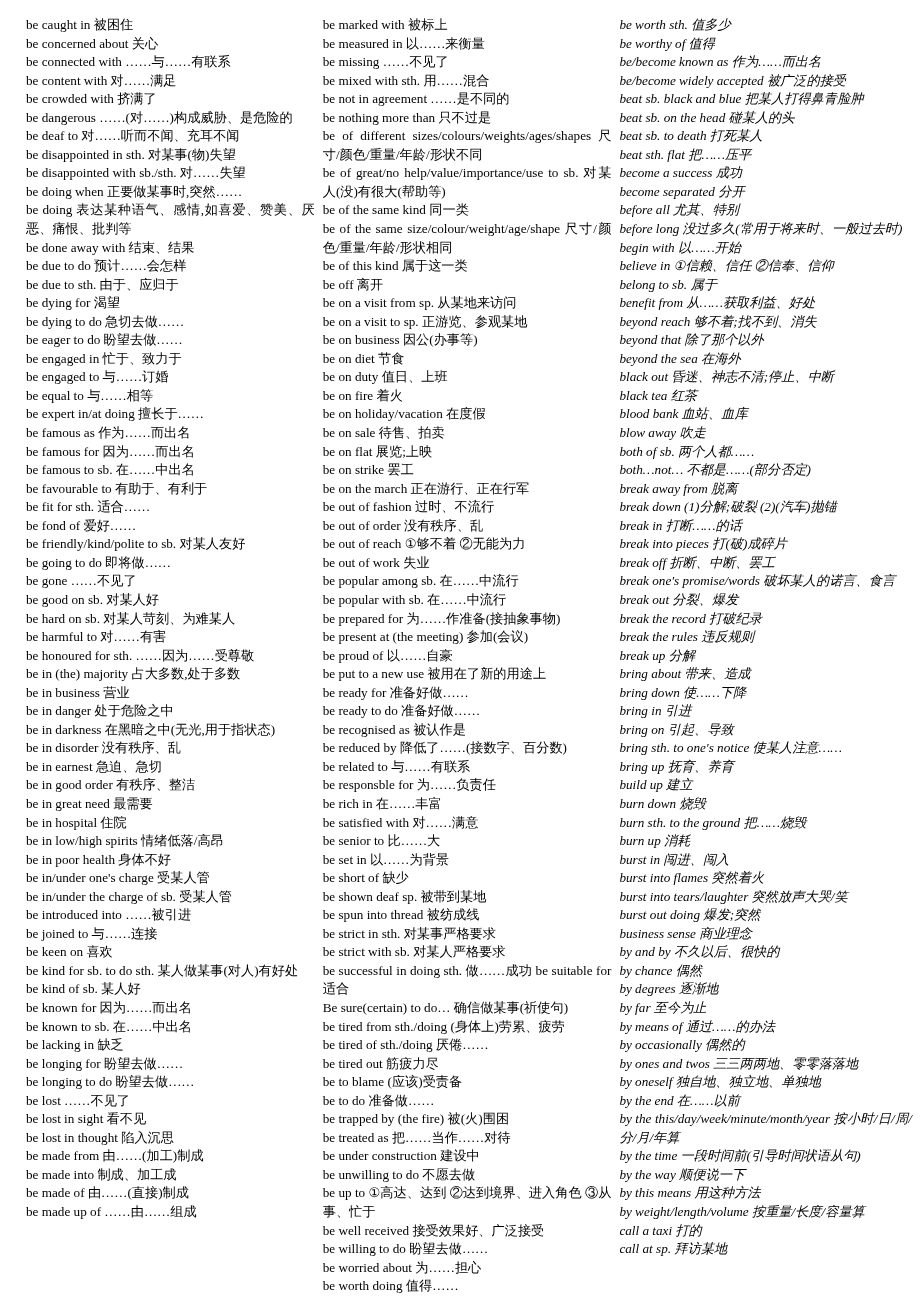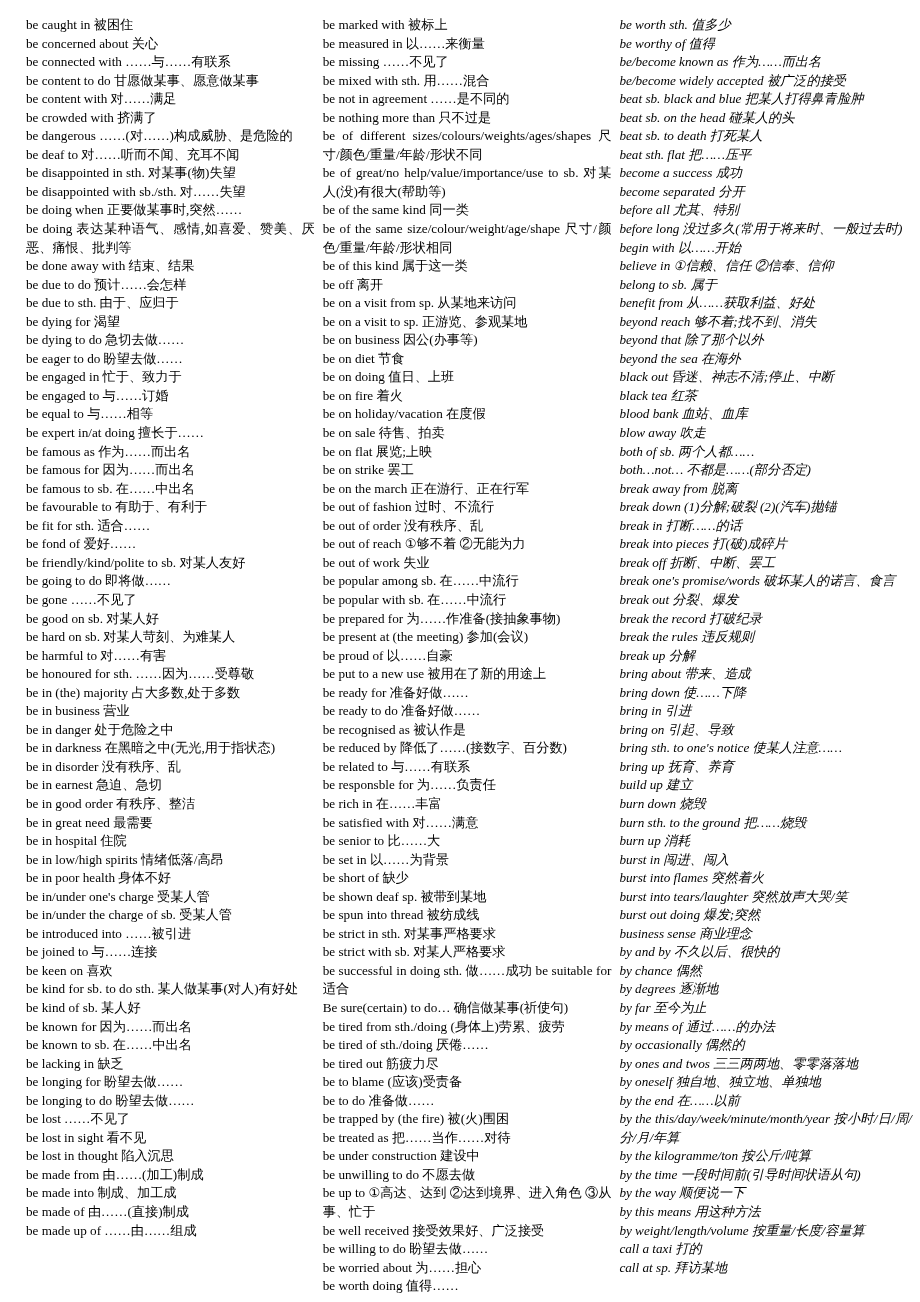--- a/index.html
+++ b/index.html
@@ -45,21 +45,20 @@
   }
 </style>
 </head>
 <body>
 
 <div id="page">
   <div class="column col-1">
       <div class="entry">be caught in  被困住</div>
       <div class="entry">be concerned about   关心</div>
       <div class="entry">be connected with  ……与……有联系</div>
-      <div class="entry">be content to do   甘愿做某事、愿意做某事</div>
       <div class="entry">be content with   对……满足</div>
       <div class="entry">be crowded with   挤满了</div>
       <div class="entry">be dangerous  ……(对……)构成威胁、是危险的</div>
       <div class="entry">be deaf to   对……听而不闻、充耳不闻</div>
       <div class="entry">be disappointed in sth.   对某事(物)失望</div>
       <div class="entry">be disappointed with sb./sth.   对……失望</div>
       <div class="entry">be doing when   正要做某事时,突然……</div>
       <div class="entry">be doing   表达某种语气、感情,如喜爱、赞美、厌恶、痛恨、批判等</div>
       <div class="entry">be done away with   结束、结果</div>
       <div class="entry">be due to do  预计……会怎样</div>
@@ -125,21 +124,21 @@
       <div class="entry">be of different sizes/colours/weights/ages/shapes   尺寸/颜色/重量/年龄/形状不同</div>
       <div class="entry">be of great/no help/value/importance/use to sb. 对某人(没)有很大(帮助等)</div>
       <div class="entry">be of the same kind  同一类</div>
       <div class="entry">be of the same size/colour/weight/age/shape 尺寸/颜色/重量/年龄/形状相同</div>
       <div class="entry">be of this kind   属于这一类</div>
       <div class="entry">be off   离开</div>
       <div class="entry">be on a visit from sp.   从某地来访问</div>
       <div class="entry">be on a visit to sp.   正游览、参观某地</div>
       <div class="entry">be on business   因公(办事等)</div>
       <div class="entry">be on diet   节食</div>
-      <div class="entry">be on doing   值日、上班</div>
+      <div class="entry">be on duty   值日、上班</div>
       <div class="entry">be on fire   着火</div>
       <div class="entry">be on holiday/vacation  在度假</div>
       <div class="entry">be on sale   待售、拍卖</div>
       <div class="entry">be on flat  展览;上映</div>
       <div class="entry">be on strike  罢工</div>
       <div class="entry">be on the march   正在游行、正在行军</div>
       <div class="entry">be out of fashion   过时、不流行</div>
       <div class="entry">be out of order   没有秩序、乱</div>
       <div class="entry">be out of reach   ①够不着 ②无能为力</div>
       <div class="entry">be out of work   失业</div>
@@ -235,21 +234,20 @@
       <div class="entry">by and by   不久以后、很快的</div>
       <div class="entry">by chance  偶然</div>
       <div class="entry">by degrees   逐渐地</div>
       <div class="entry">by far   至今为止</div>
       <div class="entry">by means of  通过……的办法</div>
       <div class="entry">by occasionally   偶然的</div>
       <div class="entry">by ones and twos   三三两两地、零零落落地</div>
       <div class="entry">by oneself   独自地、独立地、单独地</div>
       <div class="entry">by the end   在……以前</div>
       <div class="entry">by the this/day/week/minute/month/year   按小时/日/周/分/月/年算</div>
-      <div class="entry">by the kilogramme/ton   按公斤/吨算</div>
       <div class="entry">by the time   一段时间前(引导时间状语从句)</div>
       <div class="entry">by the way  顺便说一下</div>
       <div class="entry">by this means   用这种方法</div>
       <div class="entry">by weight/length/volume   按重量/长度/容量算</div>
       <div class="entry">call a taxi   打的</div>
       <div class="entry">call at sp.  拜访某地</div>
     </div>
 </div>
 
 </body></html>

